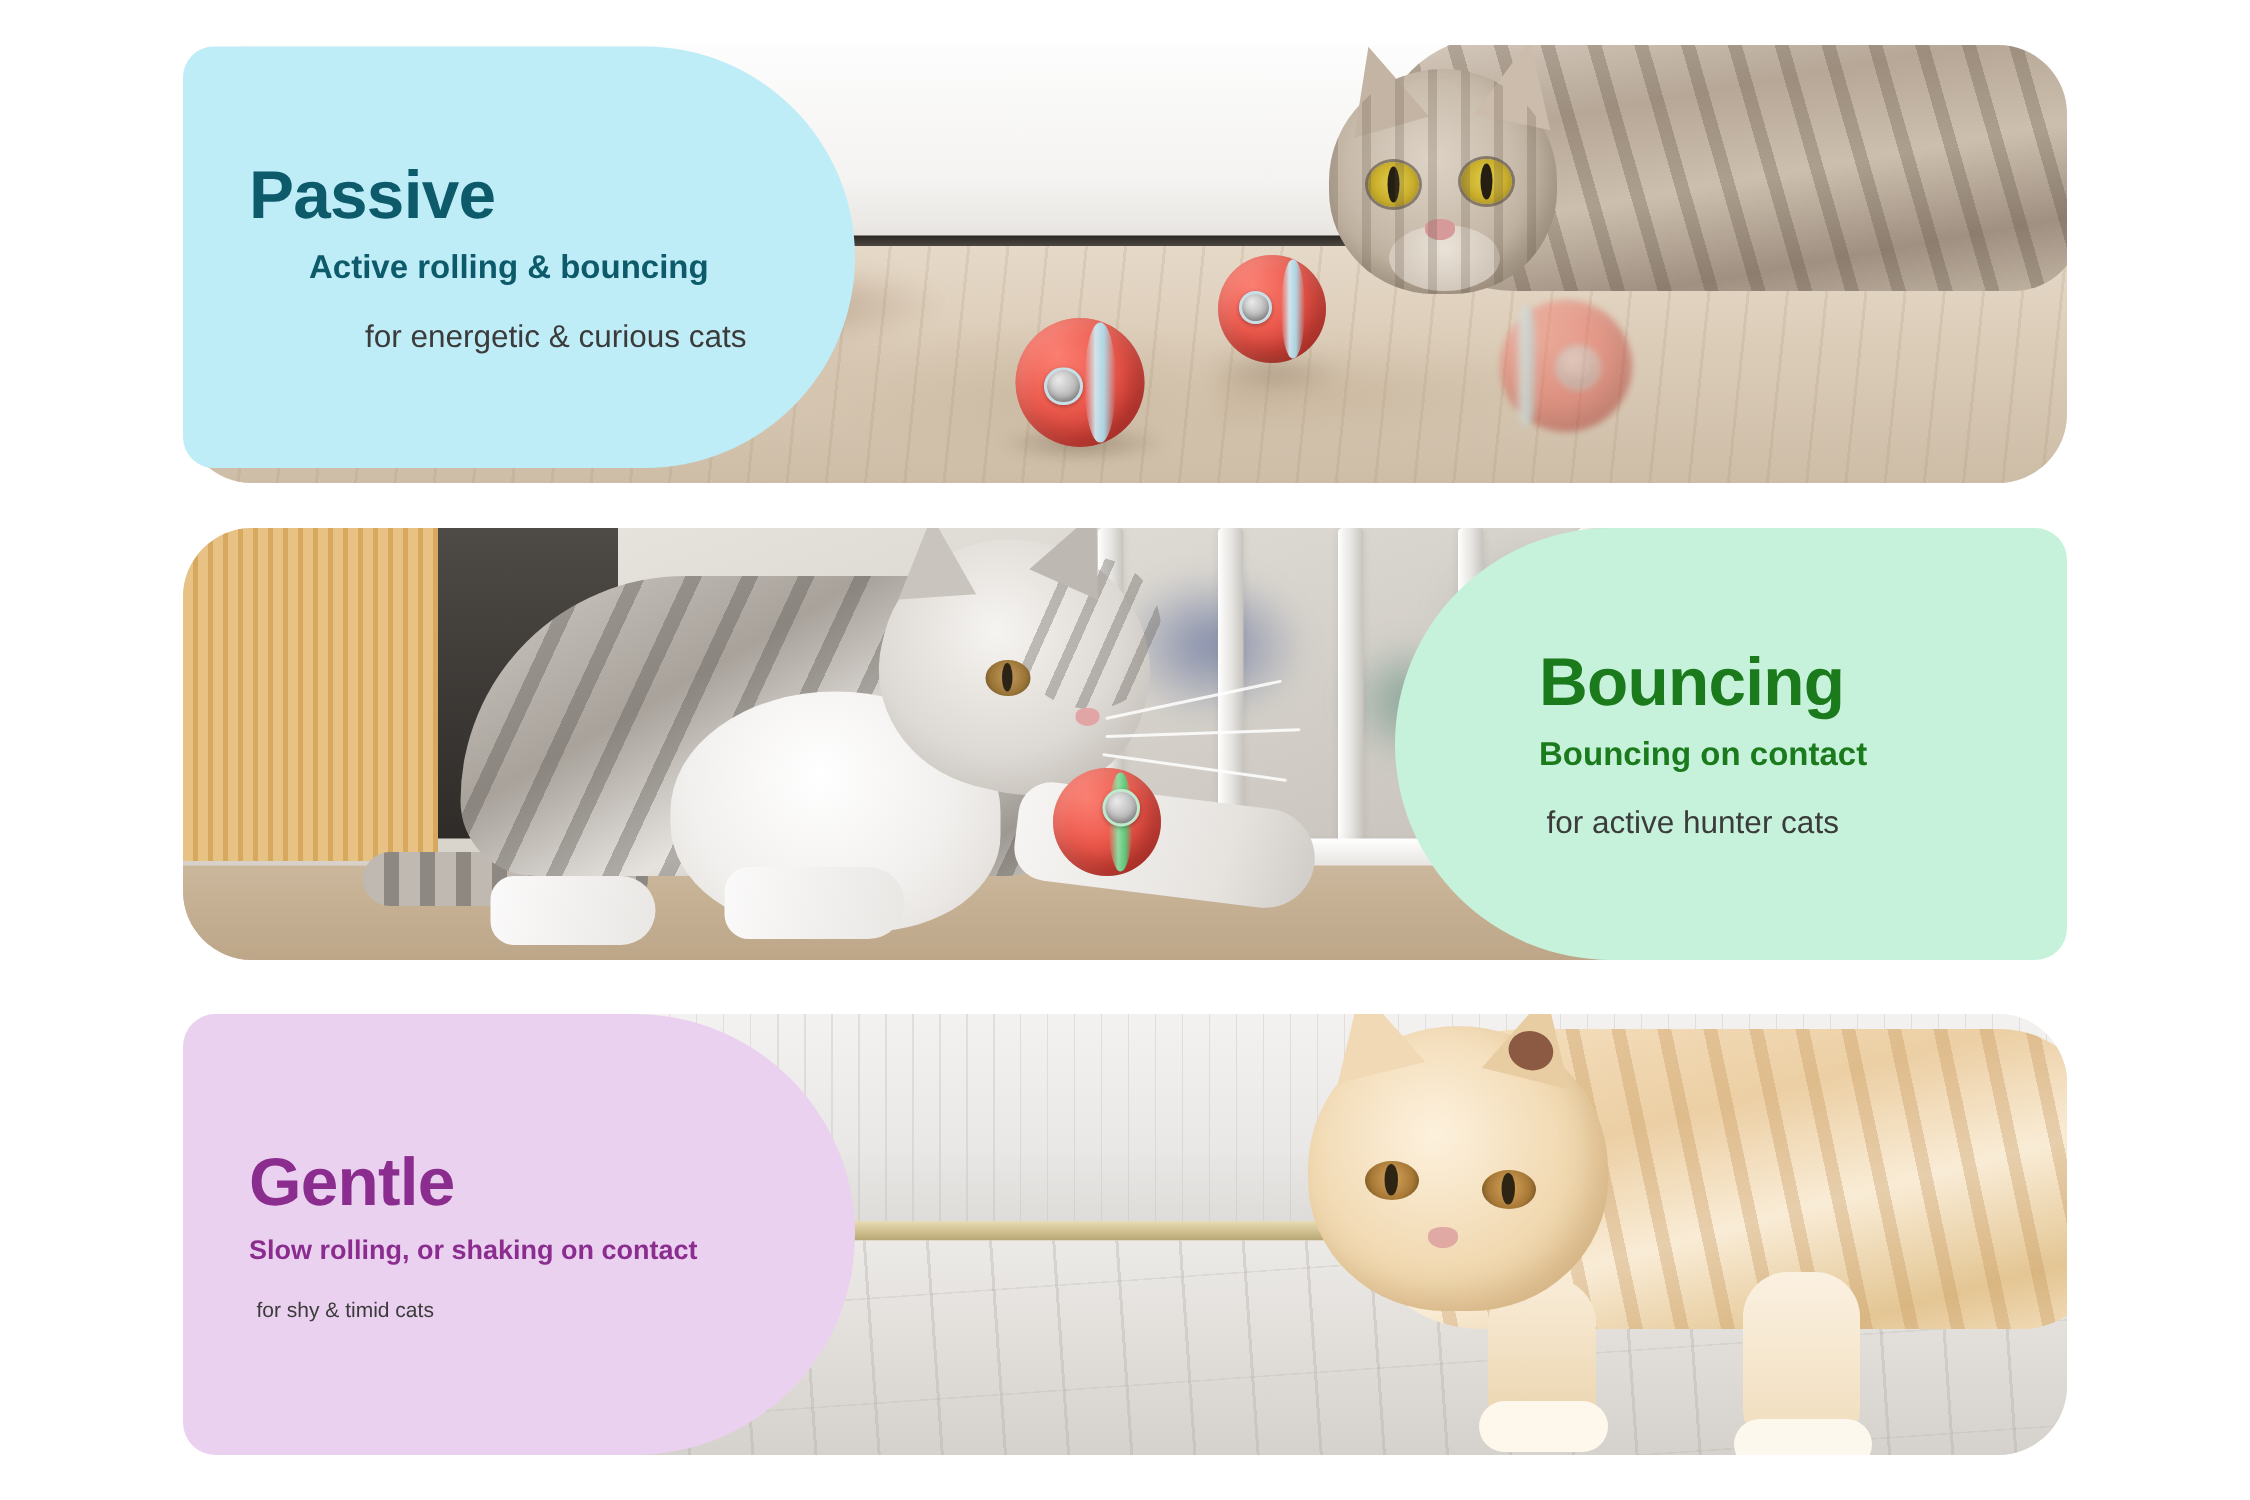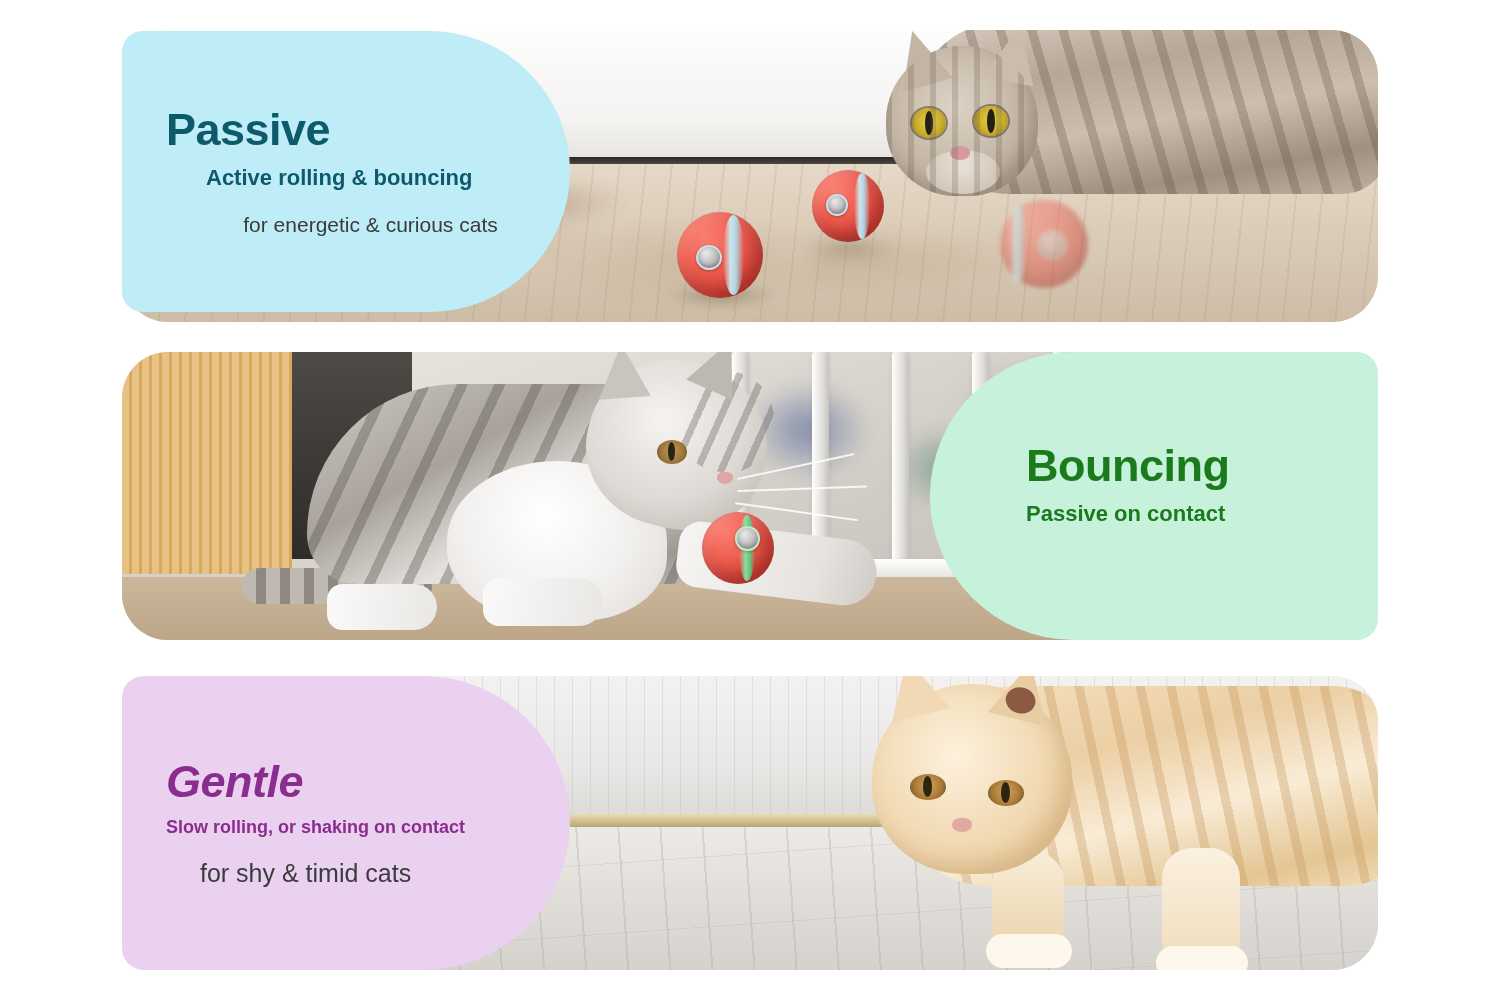--- a/index.html
+++ b/index.html
@@ -37,23 +37,23 @@
   #card1 .title { font-size:45px; color:#0D5A6B; margin-bottom:14px; }
   #card1 .sub   { font-size:22px; color:#0D5A6B; margin-bottom:22px; }
   #card1 .note  { font-size:21px; padding-left:5px;text-align:center; }
 
   #card2 { left:930px; top:352px; width:448px; height:288px; background:#C6F2DC; }
   #card2 .title { font-size:45px; color:#1B7A1B; margin-bottom:14px; }
   #card2 .sub   { font-size:22px; color:#1B7A1B; margin-bottom:22px; }
   #card2 .note  { font-size:21px; padding-left:5px; }
 
   #card3 { left:122px; top:676px; width:448px; height:294px; background:#EBD1F0; }
-  #card3 .title { font-size:45px; color:#8B2D8F; margin-bottom:14px;font-style:italic; }
+  #card3 .title { font-size:45px; color:#8B2D8F; margin-bottom:14px; }
   #card3 .sub   { font-size:18px; color:#8B2D8F; margin-bottom:22px; }
-  #card3 .note  { font-size:25px; padding-left:5px;margin-left:29px; }
+  #card3 .note  { font-size:14px; padding-left:5px; }
 
   
   #row1 { top:30px; height:292px; }
   .r1-wall {
     position:absolute; left:0; top:0; width:100%; height:44%;
     background:linear-gradient(180deg,#fdfdfd 0%,#f4f3f1 70%,#e8e5e1 100%);
   }
   .r1-baseboard {
     position:absolute; left:0; top:43.5%; width:100%; height:3%;
     background:linear-gradient(180deg,#2a2623,#57504a);
@@ -410,21 +410,22 @@
           <div class="sphere"></div>
           <div class="stripe"></div>
           <div class="btn"></div>
         </div>
       </div>
     </div>
   </div>
 
   <div class="card right" id="card2" style="background: rgb(198, 242, 220);">
     <div class="title" style="color: rgb(27, 122, 27);">Bouncing</div>
-    <div class="sub" style="color: rgb(27, 122, 27);">Passive on contact</div>
+    <div class="sub" style="color: rgb(27, 122, 27);">Bouncing on contact</div>
+    <div class="note" style="color: rgb(59, 59, 59);">for active hunter cats</div>
   </div>
 
   <div class="row" id="row3">
     <div class="photo">
       <div class="photo-inner">
         <div class="r3-wall"></div>
         <div class="r3-trim"></div>
         <div class="r3-floor"></div>
 
         <div class="r3-cat">

